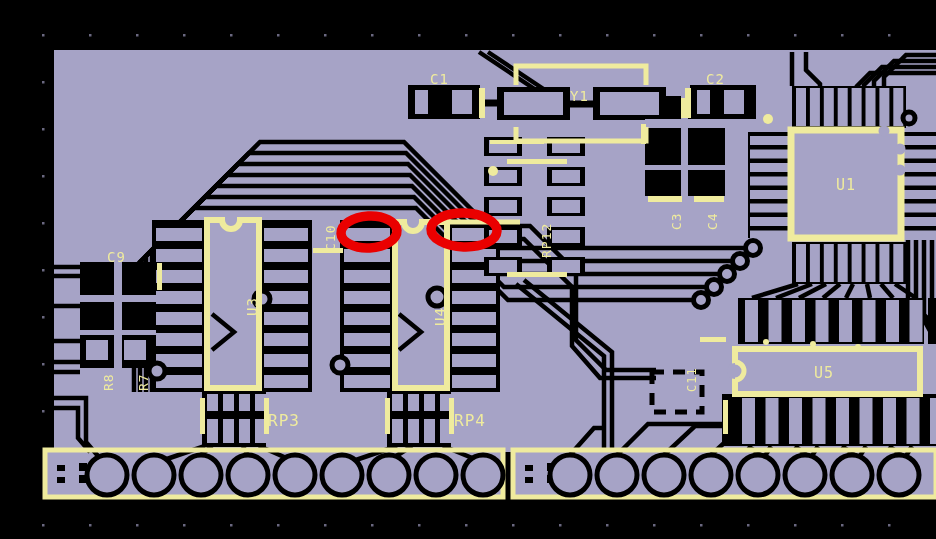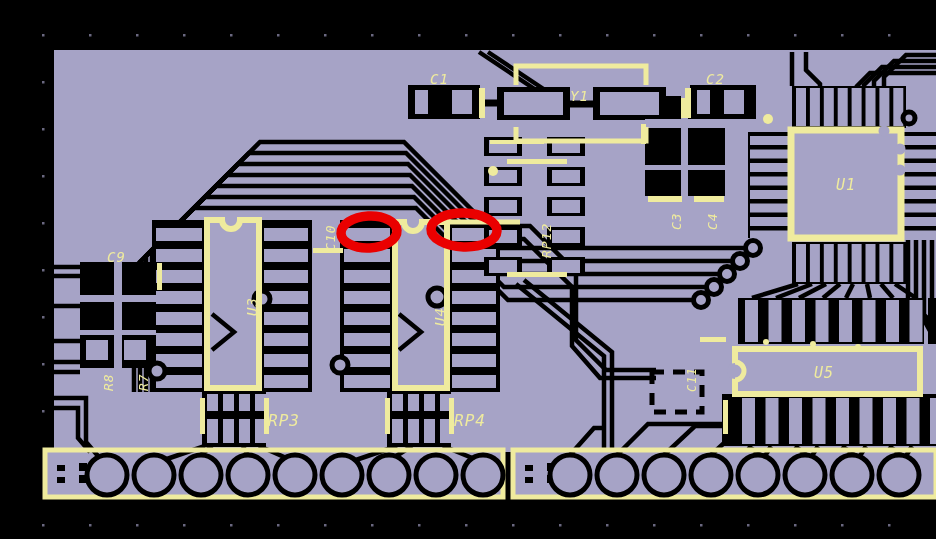--- a/index.html
+++ b/index.html
@@ -1,16 +1,16 @@
 <!DOCTYPE html>
 <html style="--bg: #000000; --copper: #a6a3c6; --silk: #efeb9e; --red: #ea0000; --dot: #6a6880;"><head>
 <meta charset="utf-8">
 <style>
   html,body{margin:0;padding:0;background:#000;}
-  #board-wrap{width:936px;height:539px;overflow:hidden;position:relative;font-style:italic;}
+  #board-wrap{width:936px;height:539px;overflow:hidden;position:relative;}
   svg{display:block;}
   .bg{fill:var(--bg);}
   .pour{fill:var(--copper);}
   .field{fill:#000;}
   .pad{fill:var(--copper);}
   .trace{stroke:#000;stroke-width:4.5;fill:none;}
   .thick{stroke-width:7;}
   .ring{stroke:#000;stroke-width:5;fill:var(--copper);}
   .silk{stroke:var(--silk);fill:none;}
   .silk-fill{fill:var(--silk);stroke:none;}

